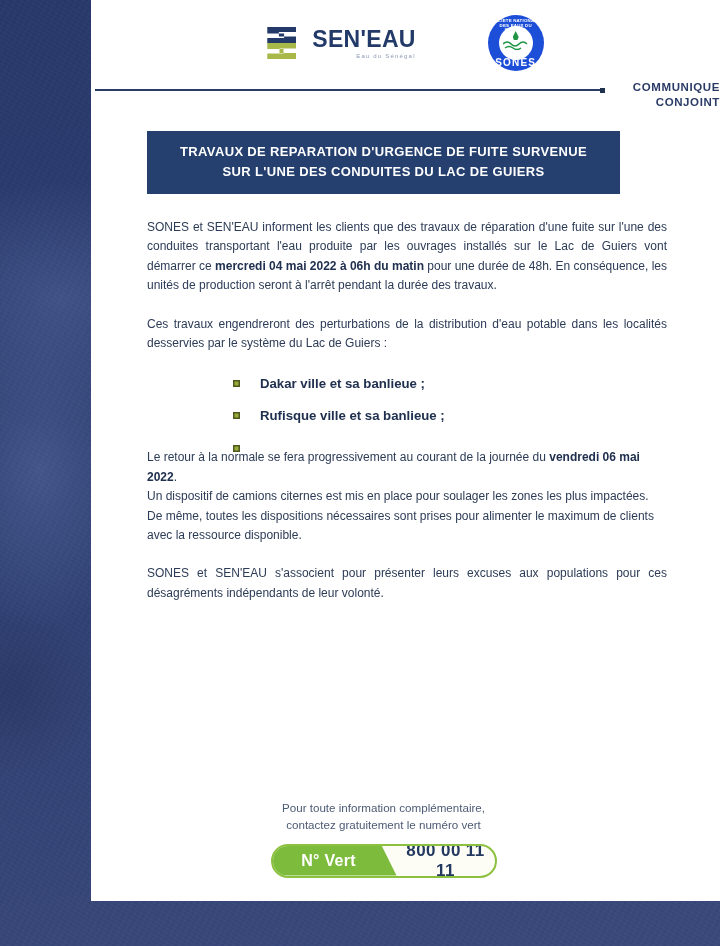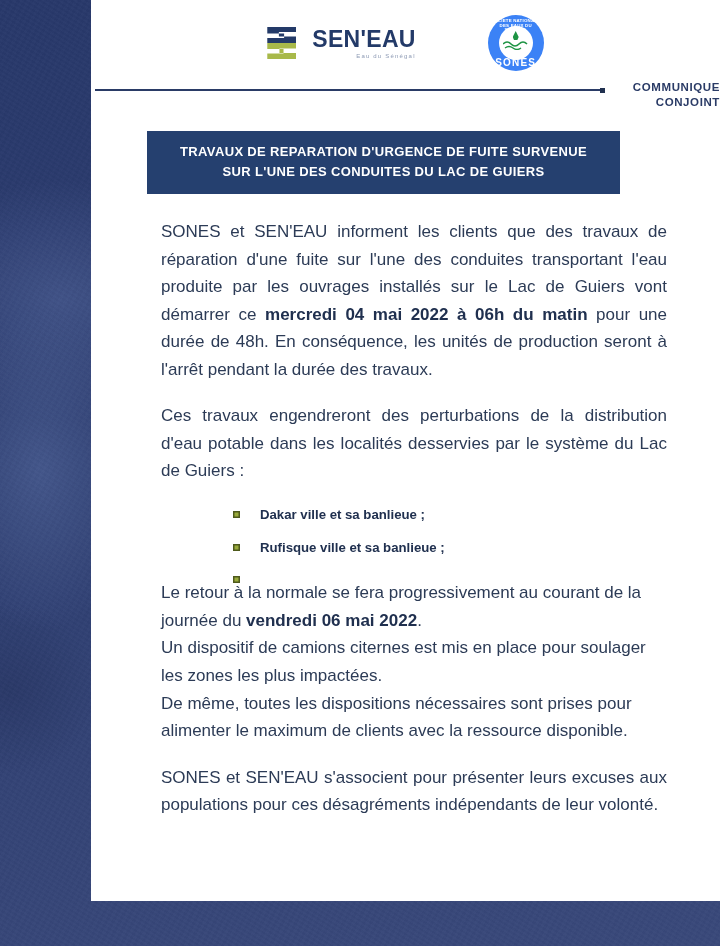--- a/index.html
+++ b/index.html
@@ -89,21 +89,21 @@
     color: #8d9ab4;
     letter-spacing: 1.2px;
     text-align: right;
     margin-top: 2px;
   }
 
   
   .sones-seal {
     width: 56px; height: 56px;
     border-radius: 50%;
-    background: #3b82f6;
+    background: #1d4ed8;
     position: relative;
     display: flex; align-items: center; justify-content: center;
   }
   .sones-inner {
     width: 34px; height: 34px;
     border-radius: 50%;
     background: #ffffff;
     position: relative;
     overflow: hidden;
   }
@@ -191,26 +191,25 @@
 
   
   #body-area {
     position: absolute;
     left: 56px;
     top: 218px;
     width: 520px;
     color: #2c3b56;
   }
   .para {
-    font-size: 17px;
+    font-size: 12px;
     line-height: 1.62;
     text-align: justify;
     text-justify: inter-word;
     margin-bottom: 19px;
-    margin-left: 14px;
   }
   .para.nojustify { text-align: left; }
   .para b { font-weight: bold; color: #20304f; }
   .para.tight { margin-bottom: 0; }
 
   
   #locality-list {
     list-style: none;
     margin: 20px 0 22px 0;
     padding-left: 86px;
@@ -364,14 +363,27 @@
       </li>
     </ul>
 
     <p class="para nojustify tight" id="para-retour"><span>Le retour à la normale se fera progressivement au courant de la journée du </span><b>vendredi 06 mai 2022</b><span>.</span></p>
     <p class="para nojustify tight" id="para-camions"><span>Un dispositif de camions citernes est mis en place pour soulager les zones les plus impactées.</span></p>
     <p class="para nojustify" id="para-dispositions"><span>De même, toutes les dispositions nécessaires sont prises pour alimenter le maximum de clients avec la ressource disponible.</span></p>
     <p class="para" id="para-excuses"><span>SONES et SEN'EAU s'associent pour présenter leurs excuses aux populations pour ces désagréments indépendants de leur volonté.</span></p>
 
   </div>
 
+  <div id="footer-area">
+    <div id="footer-note">
+      <div>Pour toute information complémentaire,</div>
+      <div>contactez gratuitement le numéro vert</div>
+    </div>
+
+    <div id="green-badge">
+      <div id="badge-green-part">
+        <div id="badge-green-label">N° Vert</div>
+      </div>
+      <div id="badge-number">800 00 11 11</div>
+    </div>
+  </div>
 
 </div>
 
 </body></html>

